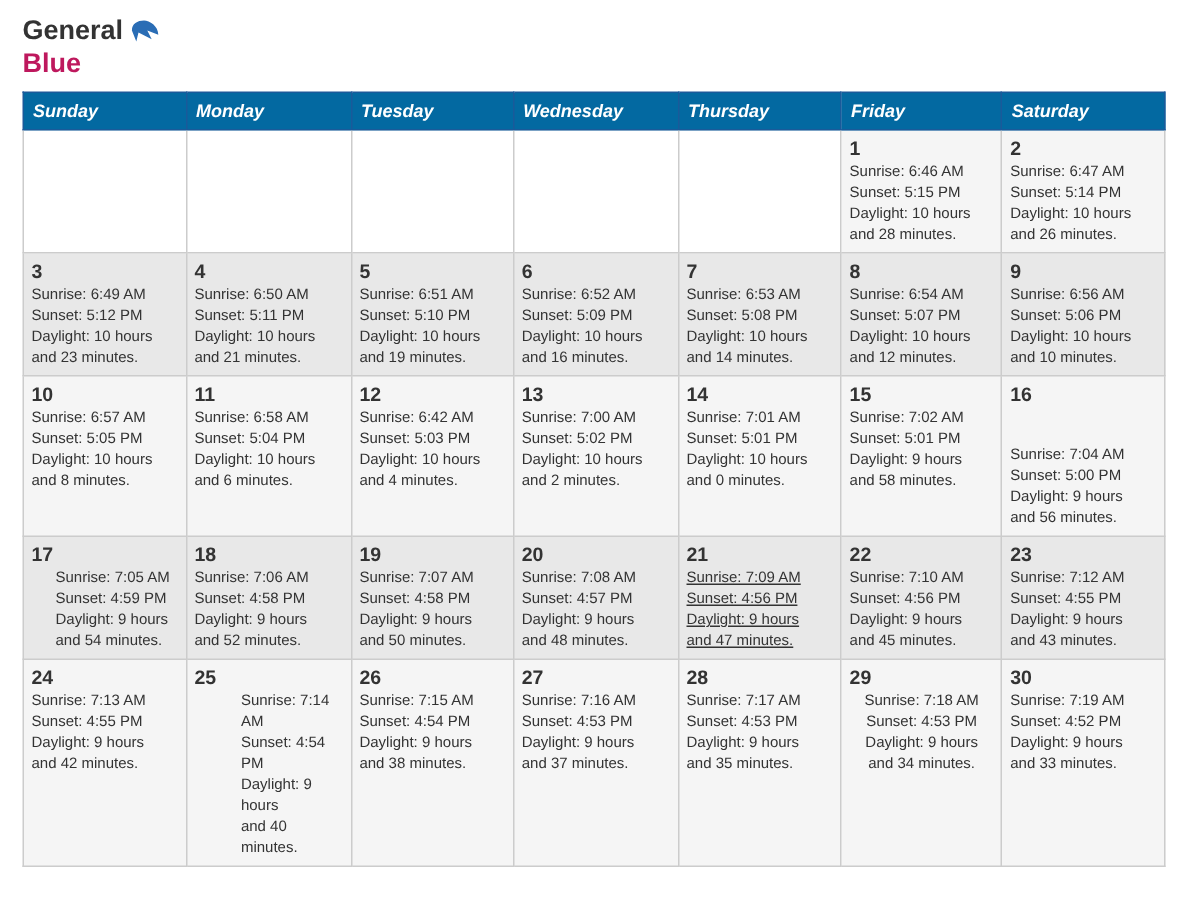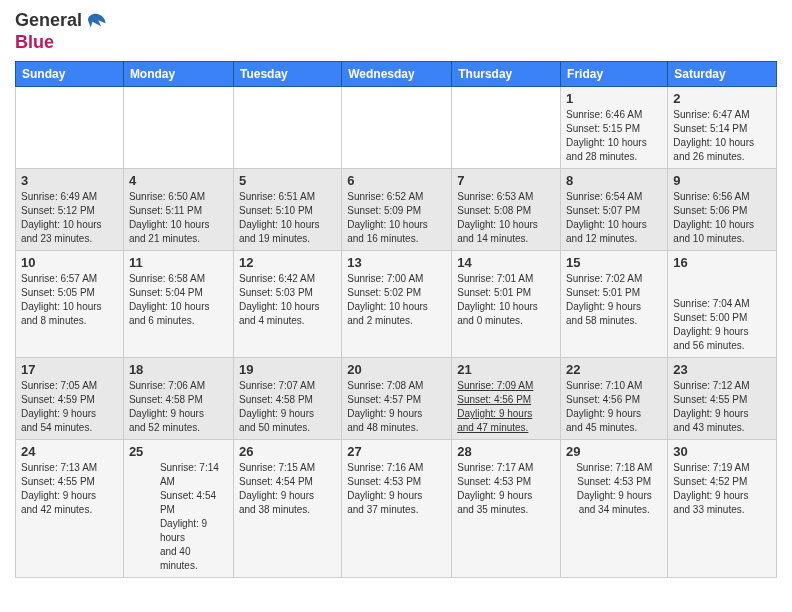--- a/index.html
+++ b/index.html
@@ -35,21 +35,22 @@
     }
     .location {
       font-size: 14px;
       color: #555;
     }
     table {
       width: 100%;
       border-collapse: collapse;
     }
     thead tr {
-      background-color: #3b82f6;
+      background-color: #0369a1;
+      font-style: italic;
     }
     thead th {
       color: #fff;
       font-size: 12px;
       font-weight: bold;
       padding: 5px 6px;
       border: 1px solid #1a5a9a;
       text-align: left;
     }
     tbody tr {
@@ -234,21 +235,21 @@
             <span class="day-number">16</span>
             <div class="cell-text" style="white-space: pre-line; margin-top: 27px;">Sunrise: 7:04 AM
 Sunset: 5:00 PM
 Daylight: 9 hours
 and 56 minutes.</div>
           </td>
         </tr>
         <tr>
           <td>
             <span class="day-number">17</span>
-            <div class="cell-text" style="white-space: pre-line;">Sunrise: 7:05 AM
+            <div class="cell-text" style="white-space: pre-line; margin-left: 16px;">Sunrise: 7:05 AM
 Sunset: 4:59 PM
 Daylight: 9 hours
 and 54 minutes.</div>
           </td>
           <td>
             <span class="day-number">18</span>
             <div class="cell-text" style="white-space: pre-line;">Sunrise: 7:06 AM
 Sunset: 4:58 PM
 Daylight: 9 hours
 and 52 minutes.</div>

